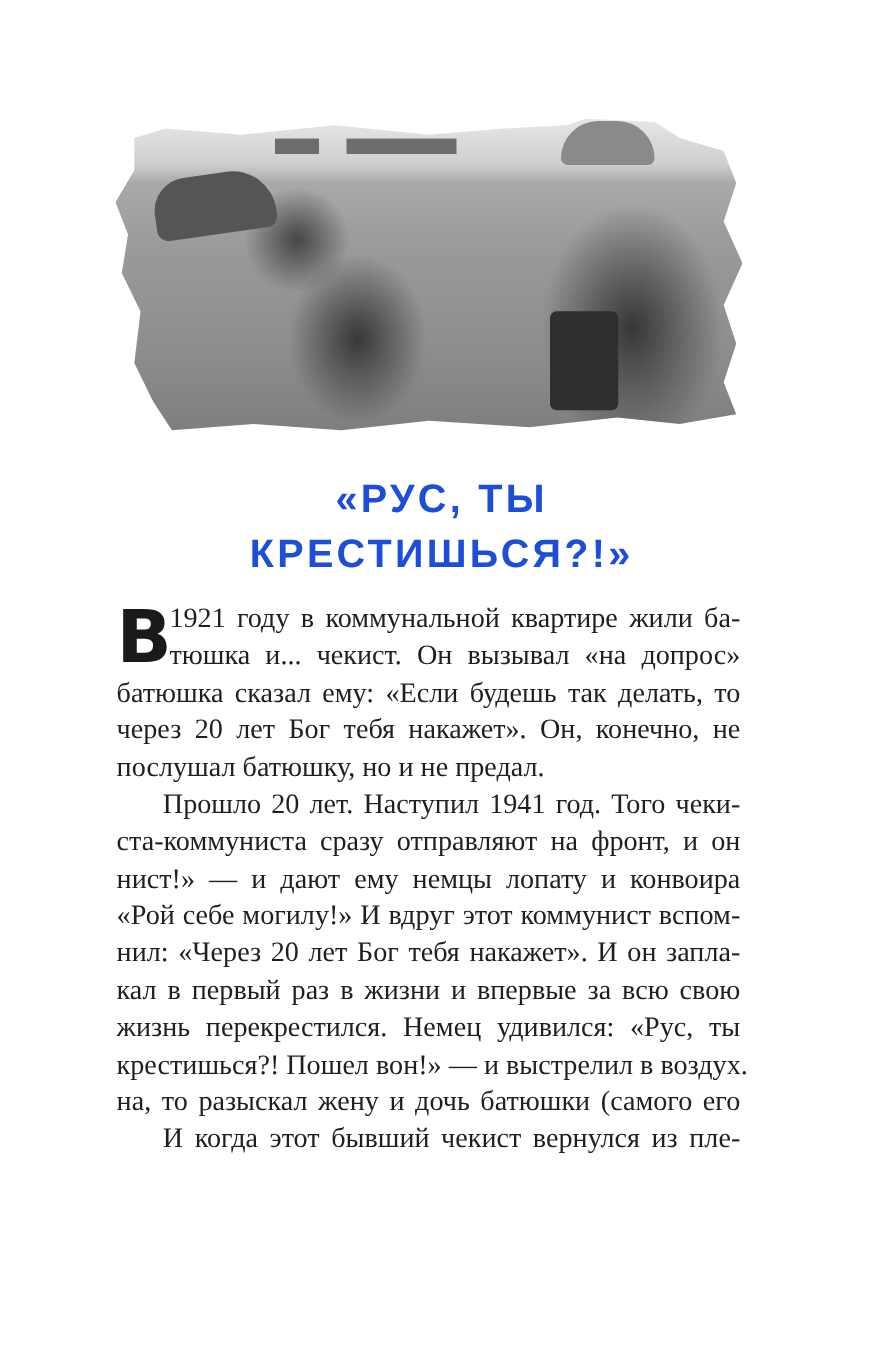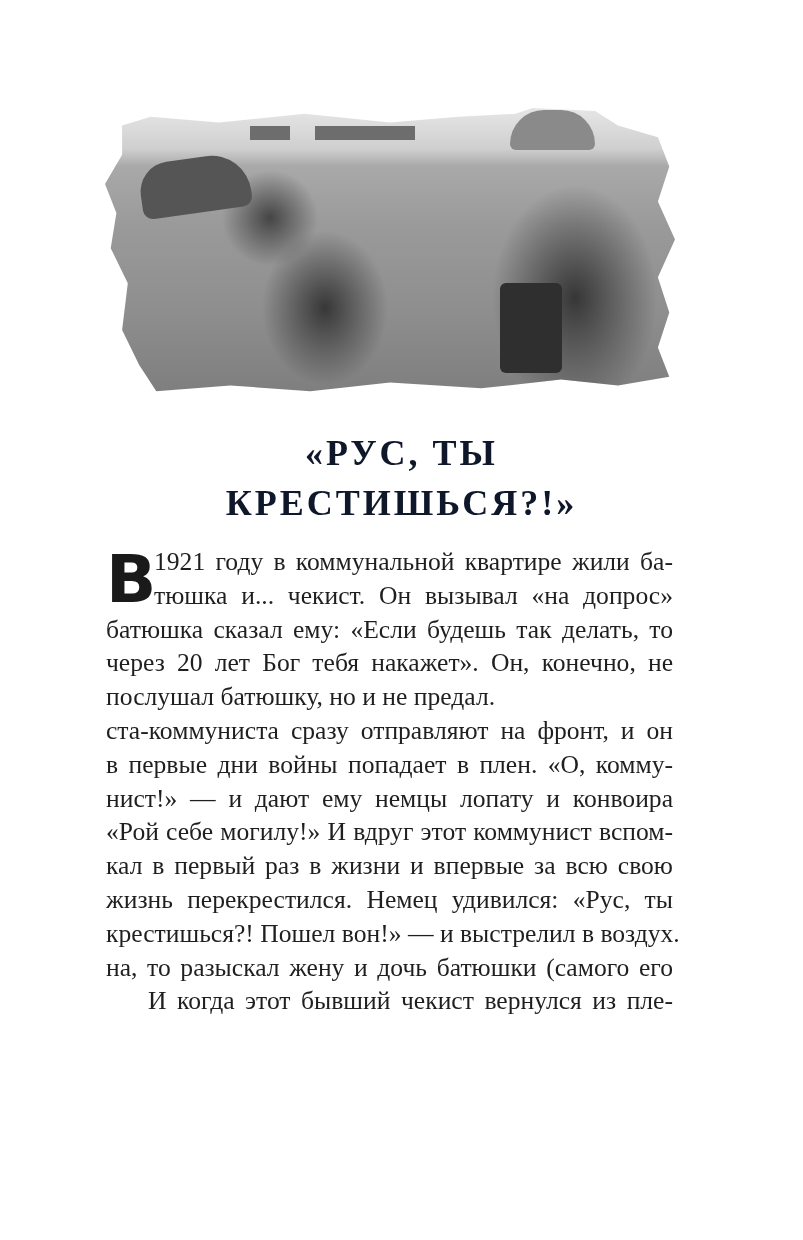--- a/index.html
+++ b/index.html
@@ -15,22 +15,22 @@
       linear-gradient(180deg, #e6e6e6 0%, #cfcfcf 14%, #a9a9a9 20%, #9a9a9a 40%, #8e8e8e 70%, #7d7d7d 100%);
     clip-path: polygon(3% 6%, 8% 3%, 20% 5%, 35% 2%, 50% 5%, 62% 3%, 72% 2%, 75% 0%, 86% 1%, 90% 6%, 97% 10%, 99% 20%, 97% 32%, 100% 45%, 97% 58%, 99% 70%, 97% 82%, 99% 92%, 90% 95%, 80% 93%, 66% 96%, 50% 94%, 36% 97%, 22% 95%, 9% 97%, 6% 88%, 3% 76%, 4% 60%, 1% 48%, 2% 36%, 0% 26%, 3% 16%);
   }
   .barn { position: absolute; background: #6d6d6d; height: 14px; }
   .helmet { position: absolute; left: 405px; top: 2px; width: 85px; height: 40px; border-radius: 45px 45px 8px 8px; background: #8a8a8a; }
   .cap { position: absolute; left: 35px; top: 50px; width: 110px; height: 55px; border-radius: 30px 40px 10px 10px; background: #555; transform: rotate(-8deg); }
   .binoculars { position: absolute; left: 395px; top: 175px; width: 62px; height: 90px; background: #2f2f2f; border-radius: 6px; }
 
   .title {
     position: absolute; left: 0; width: 803px; text-align: center;
-    font-family: Liberation Serif, serif; font-weight: bold; letter-spacing: 3px;
-    color: #0f172a; text-transform: uppercase;
+    font-family: Liberation Sans, sans-serif; font-weight: bold; letter-spacing: 3px;
+    color: #1d4ed8; text-transform: uppercase;
   }
   .title .line { display: block; font-size: 36px; line-height: 50px; }
 
   .body-text {
     position: absolute; left: 106px; top: 545px; width: 567px;
     font-size: 25.6px; line-height: 33.8px; text-align: justify;
   }
   .line-row { display: block; text-align: justify; text-align-last: justify; white-space: nowrap; height: 33.8px; }
   .line-row.last { text-align-last: left; }
   .indent { padding-left: 42px; }
@@ -64,24 +64,25 @@
 
   <div>
     <span class="line-row dropcap-line"> 1921 году в коммунальной квартире жили ба-</span>
     <span class="line-row dropcap-line">тюшка и... чекист. Он вызывал «на допрос»</span>
     <span class="line-row">батюшка сказал ему: «Если будешь так делать, то</span>
     <span class="line-row">через 20 лет Бог тебя накажет». Он, конечно, не</span>
     <span class="line-row last">послушал батюшку, но и не предал.</span>
   </div>
 
   <div>
+    <span class="line-row indent">Прошло 20 лет. Наступил 1941 год. Того чеки-</span>
     <span class="line-row">ста-коммуниста сразу отправляют на фронт, и он</span>
-    <span class="line-row">в первые дни войны попадает в плен. «О, комму-</span>
     <span class="line-row">нист!» — и дают ему немцы лопату и конвоира</span>
     <span class="line-row">«Рой себе могилу!» И вдруг этот коммунист вспом-</span>
+    <span class="line-row">нил: «Через 20 лет Бог тебя накажет». И он запла-</span>
     <span class="line-row">кал в первый раз в жизни и впервые за всю свою</span>
     <span class="line-row">жизнь перекрестился. Немец удивился: «Рус, ты</span>
     <span class="line-row">крестишься?! Пошел вон!» — и выстрелил в воздух.</span>
   </div>
 
   <div>
     <span class="line-row">на, то разыскал жену и дочь батюшки (самого его</span>
     <span class="line-row indent">И когда этот бывший чекист вернулся из пле-</span>
   </div>
 </div>

